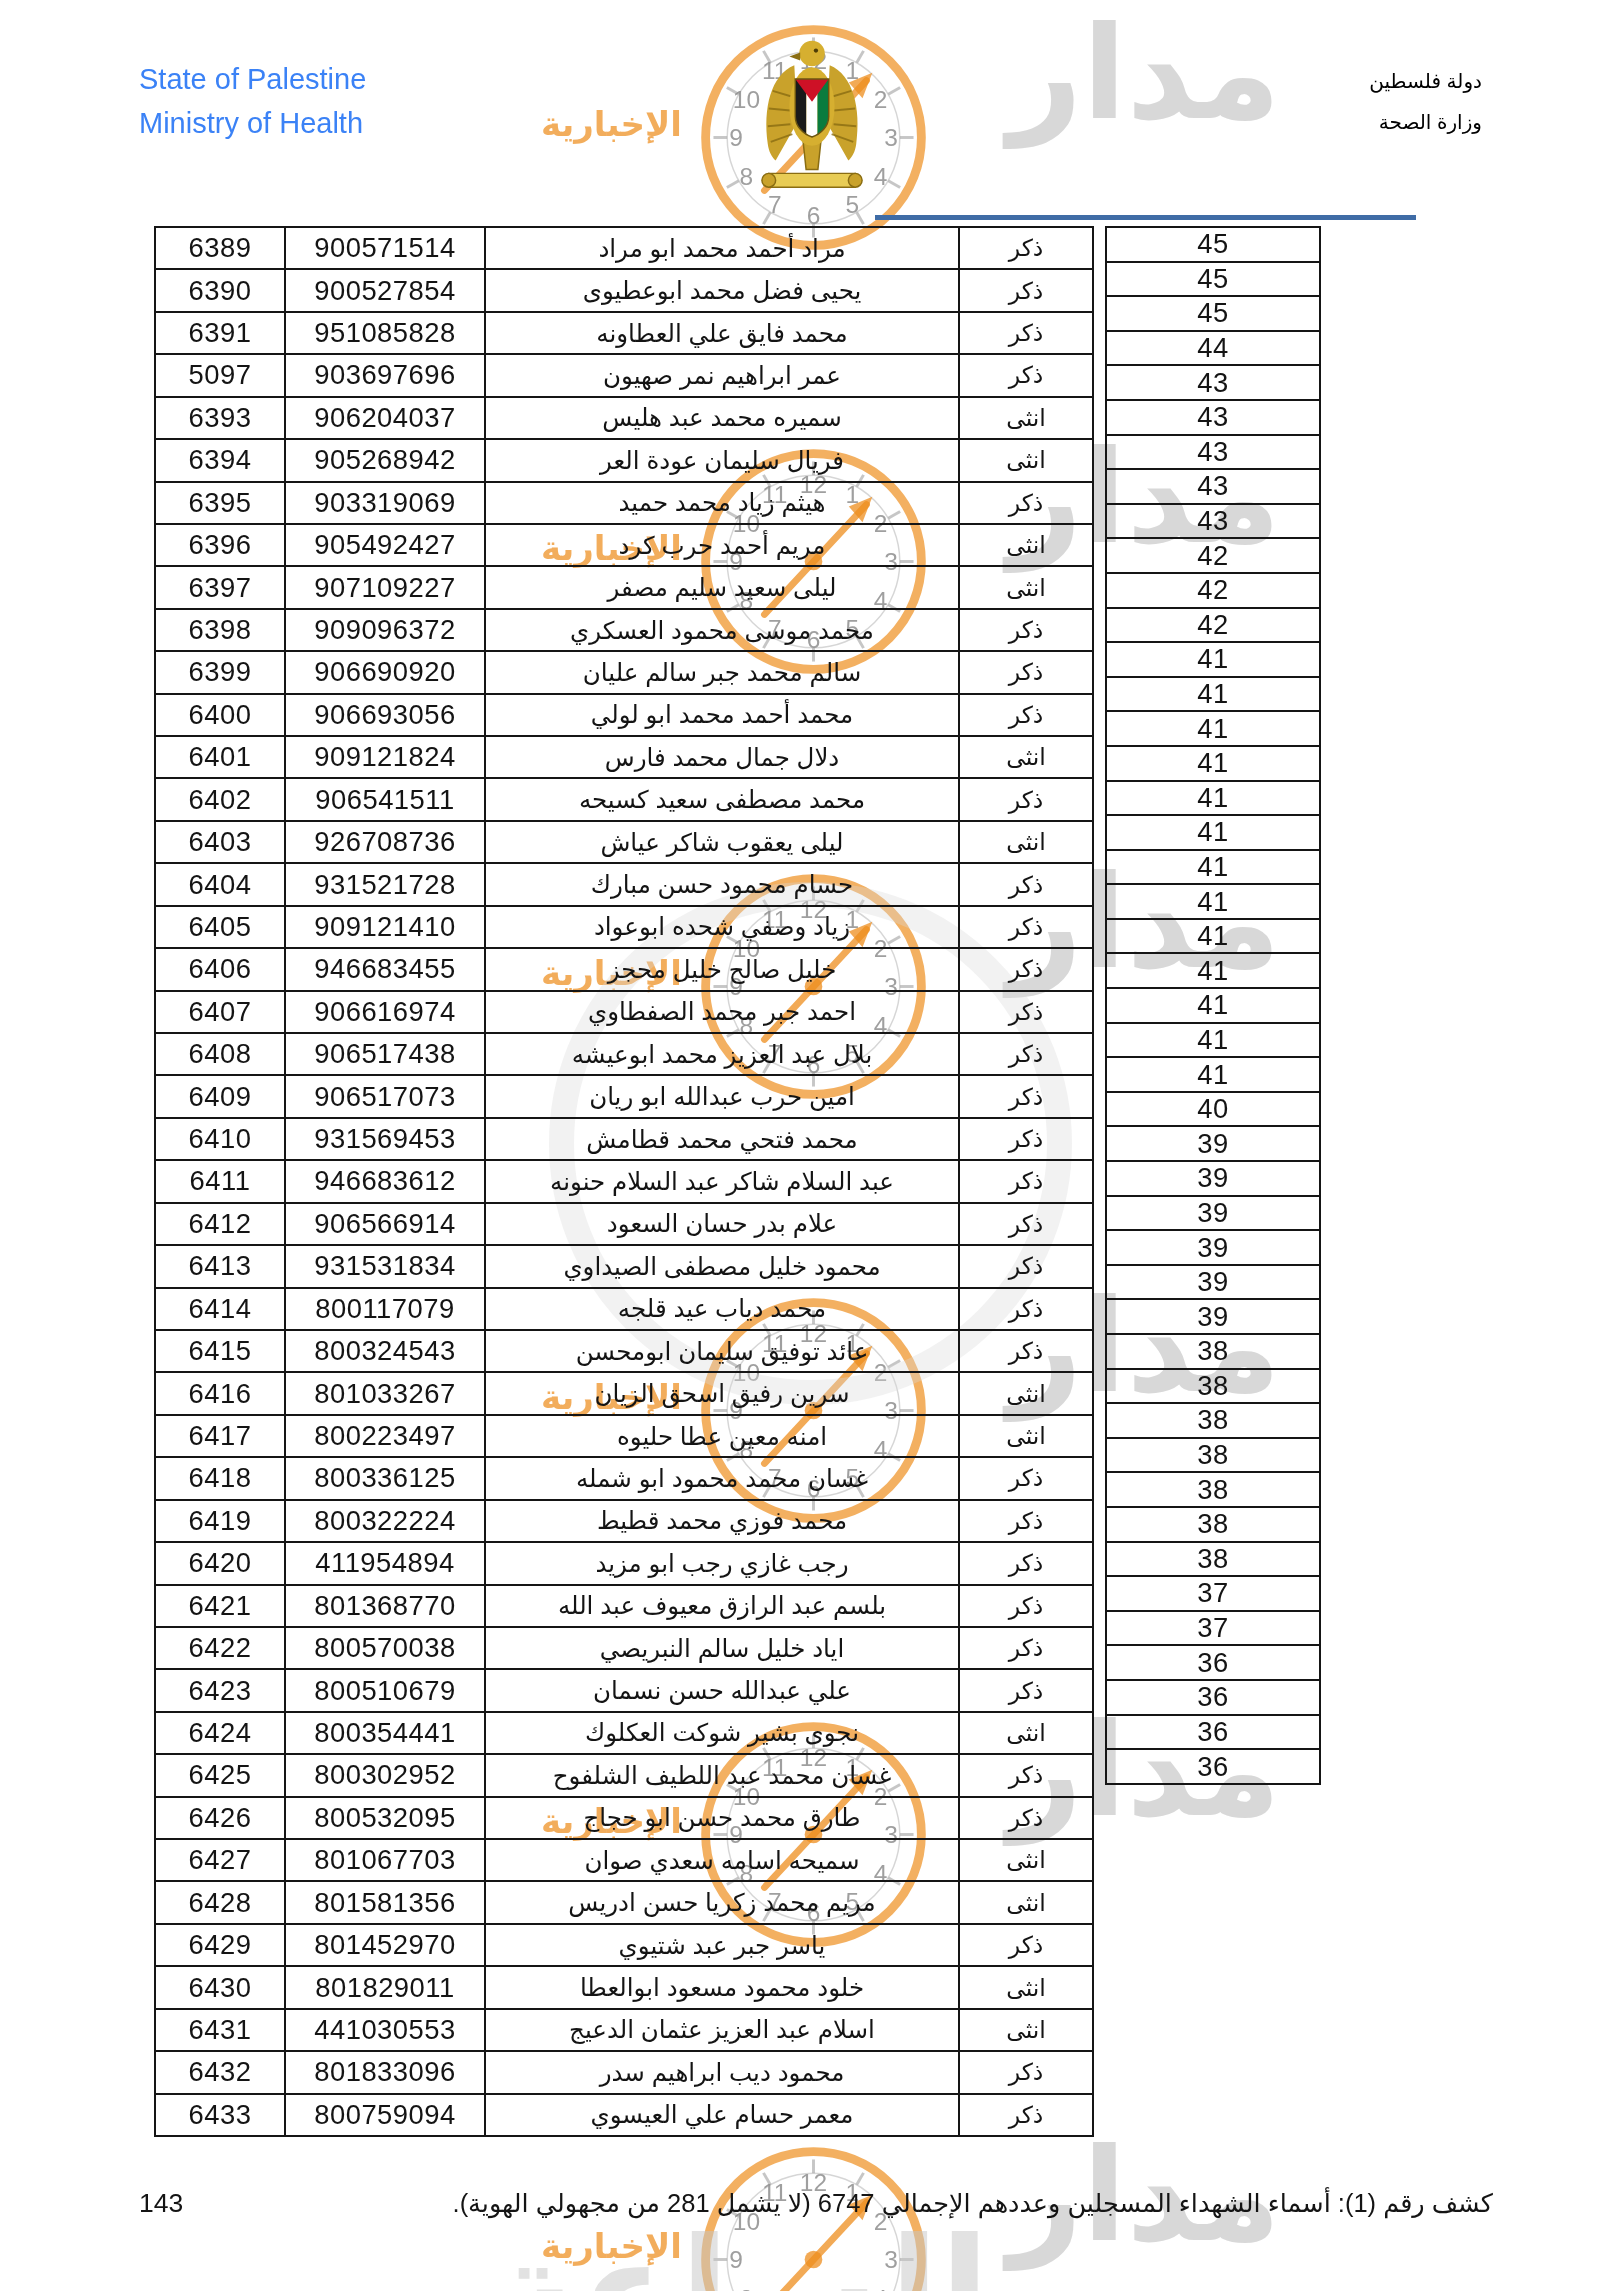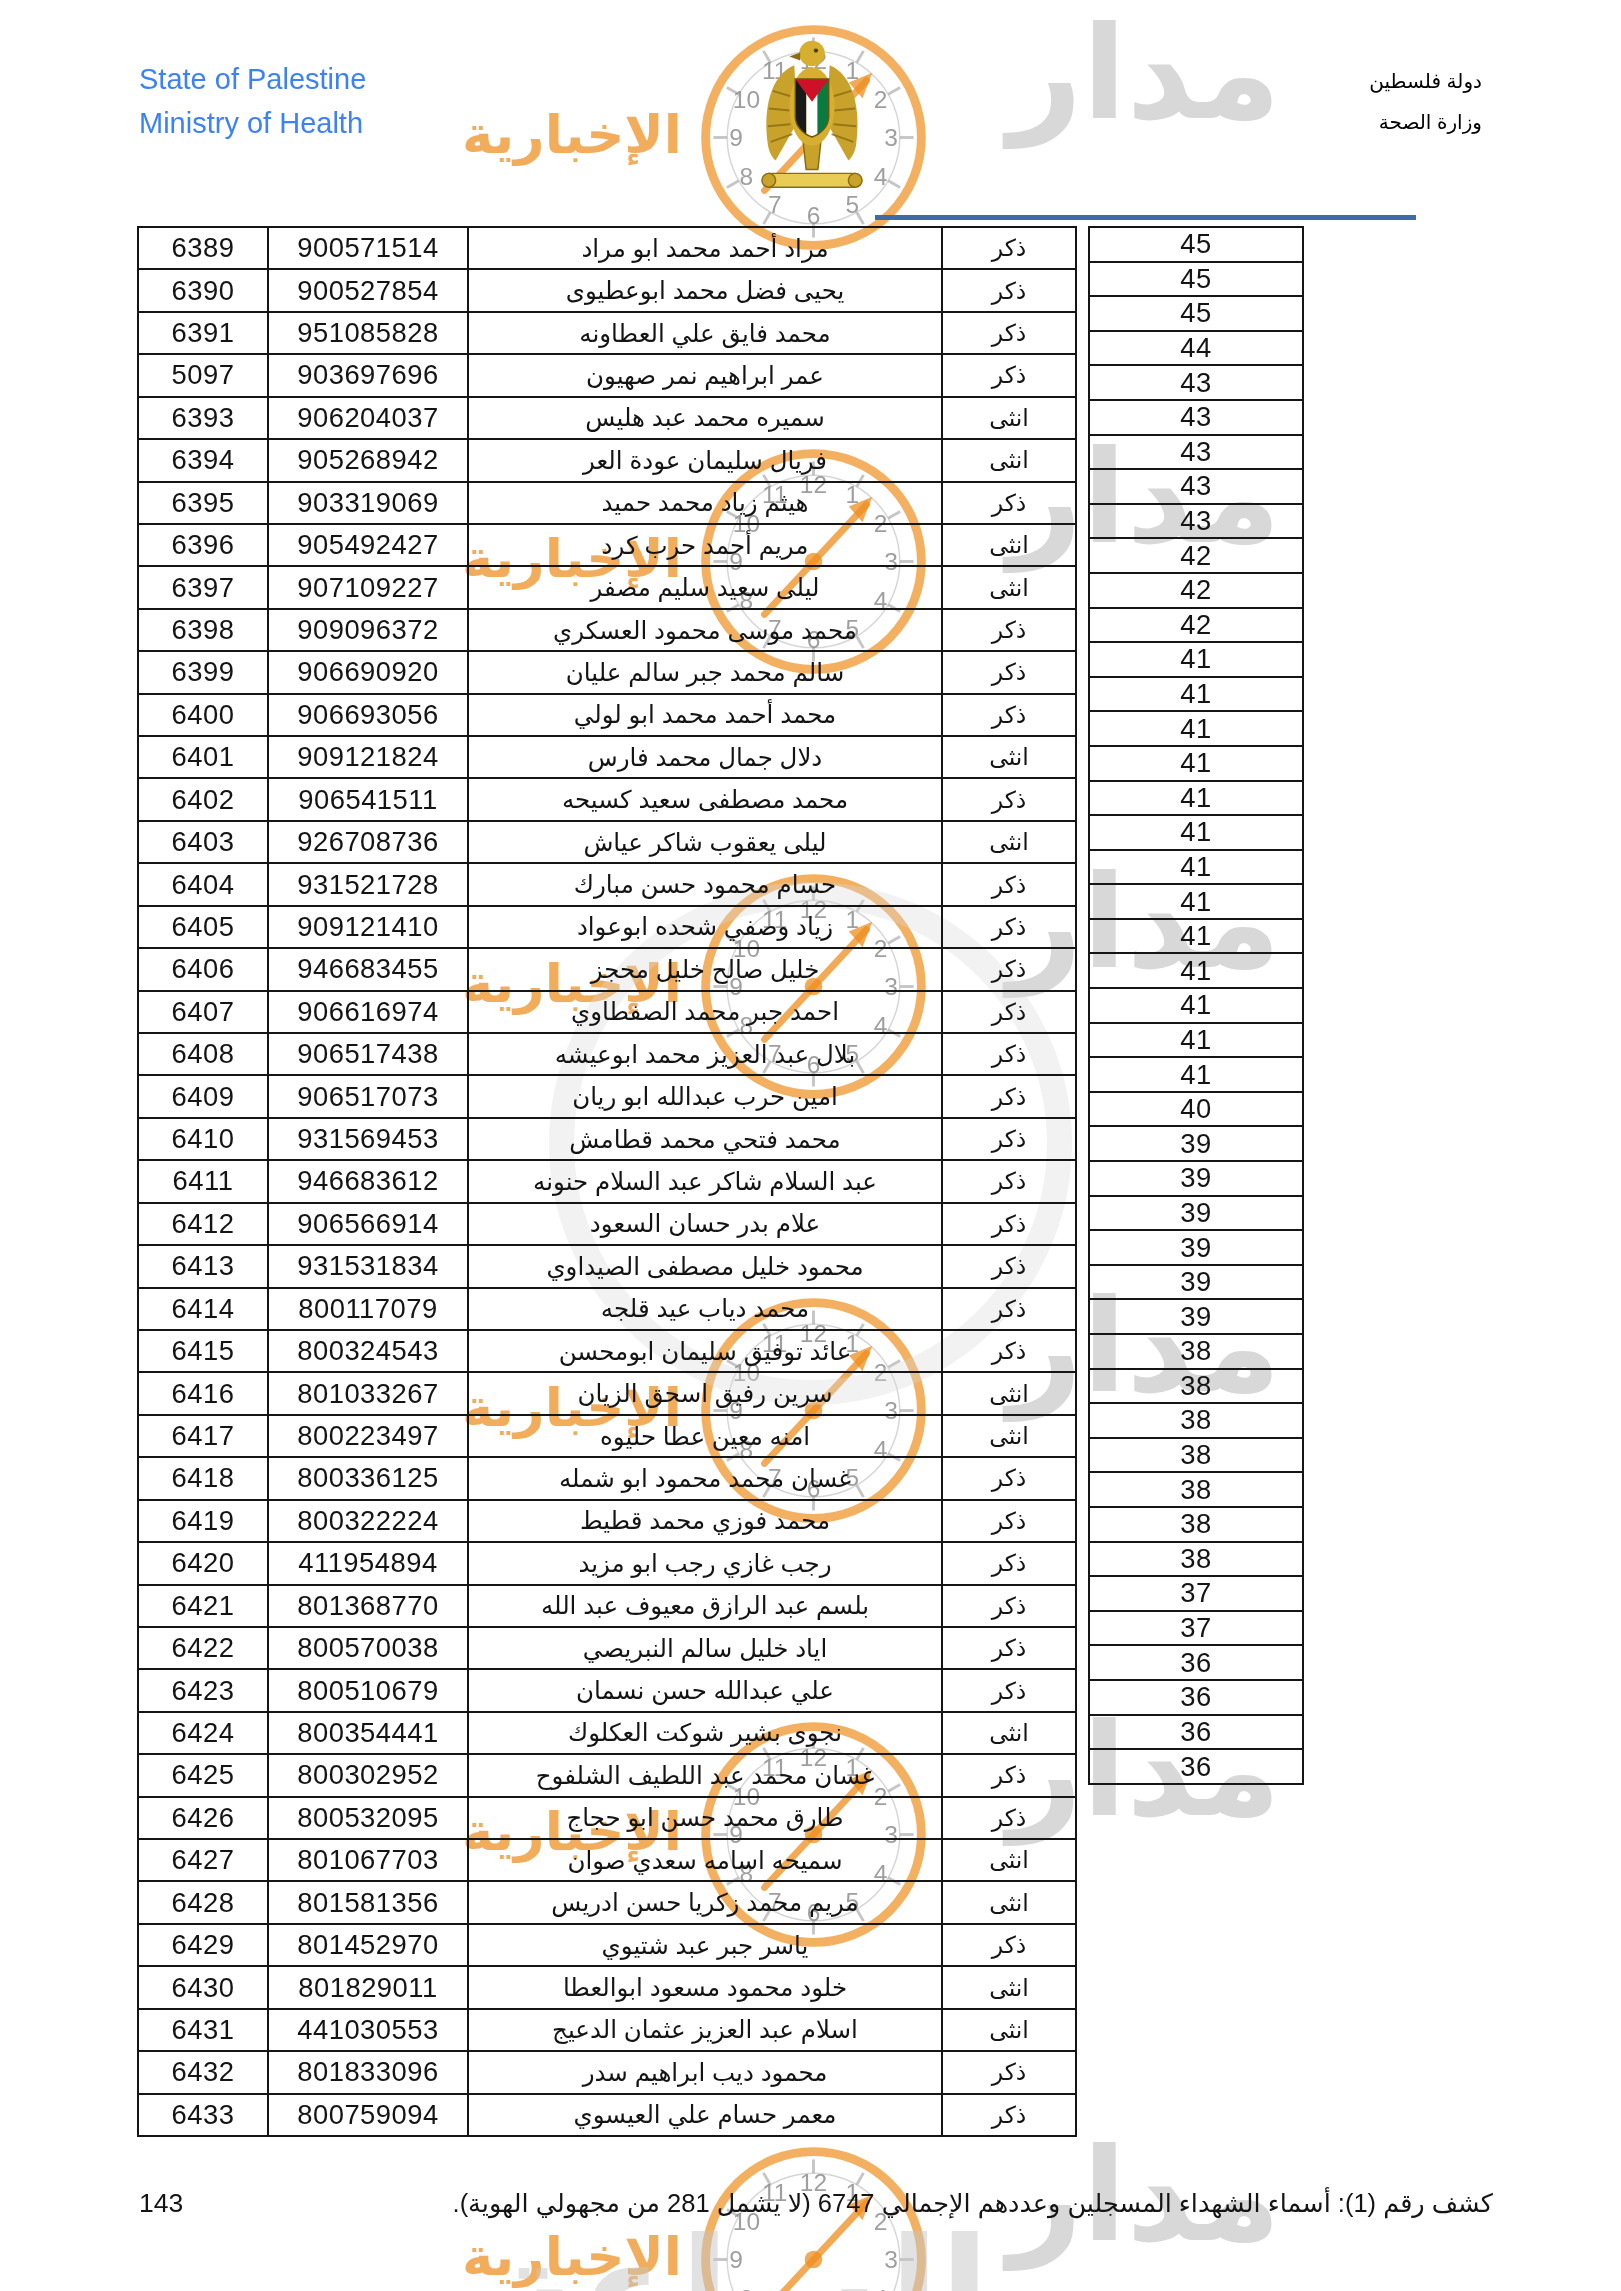--- a/index.html
+++ b/index.html
@@ -8,34 +8,34 @@
     position:relative; width:1621px; height:2292px; margin:0 auto;
     background:#ffffff; overflow:hidden; color:#141414;
     font-family:"Liberation Sans","DejaVu Sans",sans-serif;
   }
   
   .header-en { position:absolute; left:139px; top:57px; font-size:29px; line-height:44px; color:#3b82f6; z-index:1; }
   .header-ar { position:absolute; right:139px; top:61px; font-size:20px; line-height:41px; text-align:right; direction:rtl; color:#000000; z-index:1; }
   .emblem { position:absolute; left:753px; top:25.5px; width:118px; height:169px; z-index:2; }
   .rule-blue { position:absolute; left:875px; top:215px; width:541px; height:4.9px; background:#3f6ca6; z-index:2; }
   
-  .tbl { position:absolute; border-collapse:collapse; table-layout:fixed; z-index:1; background:transparent; }
+  .tbl { position:absolute; border-collapse:collapse; table-layout:fixed; z-index:1; background:transparent;margin-left:17px; }
   .tbl td { border:2px solid #151515; text-align:center; vertical-align:middle; white-space:nowrap; overflow:hidden; padding:0 3.9px; }
   #main-table { left:137px; top:226px; width:939px; height:1911px; }
   #age-table  { left:1088px; top:226px; width:216px; height:1559px; }
   .c-serial, .c-id, .c-age { font-size:27.4px; letter-spacing:0.5px; }
   .c-name { font-size:24.5px; direction:rtl; }
   .c-gender { font-size:23.5px; direction:rtl; }
   
   .footer-note { position:absolute; right:128px; top:2188px; font-size:25.5px; direction:rtl; text-align:right; z-index:1; }
   .page-number { position:absolute; left:139px; top:2188px; font-size:26.5px; z-index:1; }
   
   #watermark-layer { position:absolute; inset:0; z-index:0; }
   .wm-tile { position:absolute; left:0; width:1621px; height:255px; }
-  .wm-word-news { position:absolute; left:431px; top:94px; width:251px; text-align:right; font-size:53px; font-weight:bold; color:#ee8e1e; opacity:.72; direction:rtl; }
+  .wm-word-news { position:absolute; left:431px; top:94px; width:251px; text-align:right; font-size:34px; font-weight:bold; color:#ee8e1e; opacity:.72; direction:rtl; }
   .wm-clock { position:absolute; left:686px; top:0; }
   .wm-word-brand { position:absolute; left:1008px; top:-11.8px; font-size:129px; font-weight:bold; color:#bdbdbd; opacity:.58; direction:rtl; }
   .wm-bigring { position:absolute; left:549px; top:882px; width:523px; height:523px; border:25.5px solid #d9d9d9; border-radius:50%; opacity:.35; }
   .wm-bottom-word { position:absolute; left:490px; top:2207px; font-size:147px; font-weight:bold; color:#c6c6c6; opacity:.5; direction:rtl; }
 </style>
 </head>
 <body>
 
 <div class="page">
 

